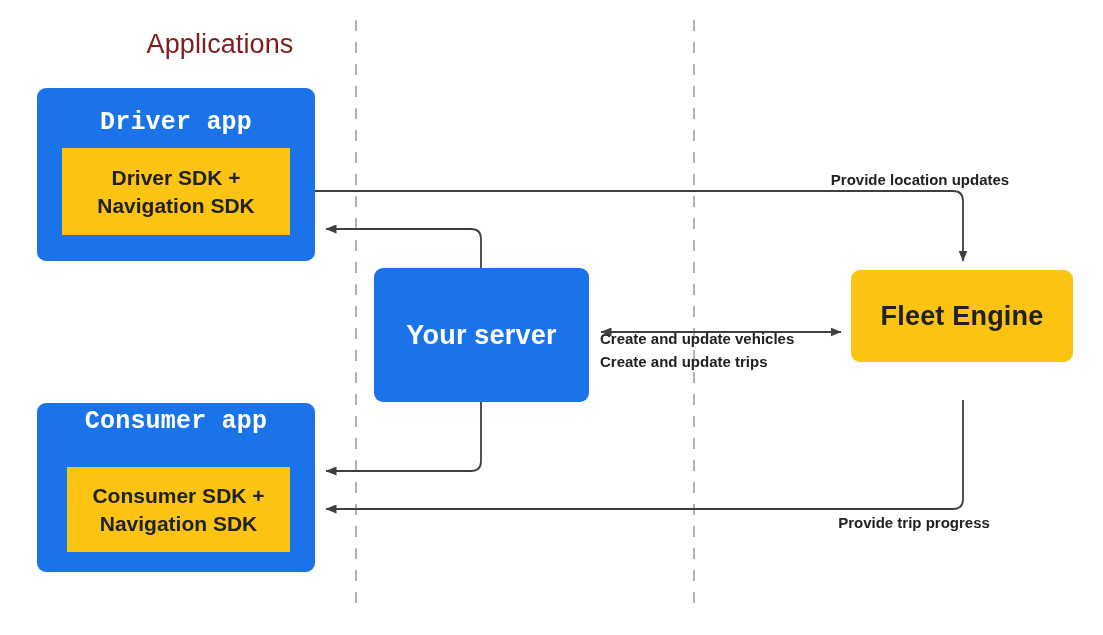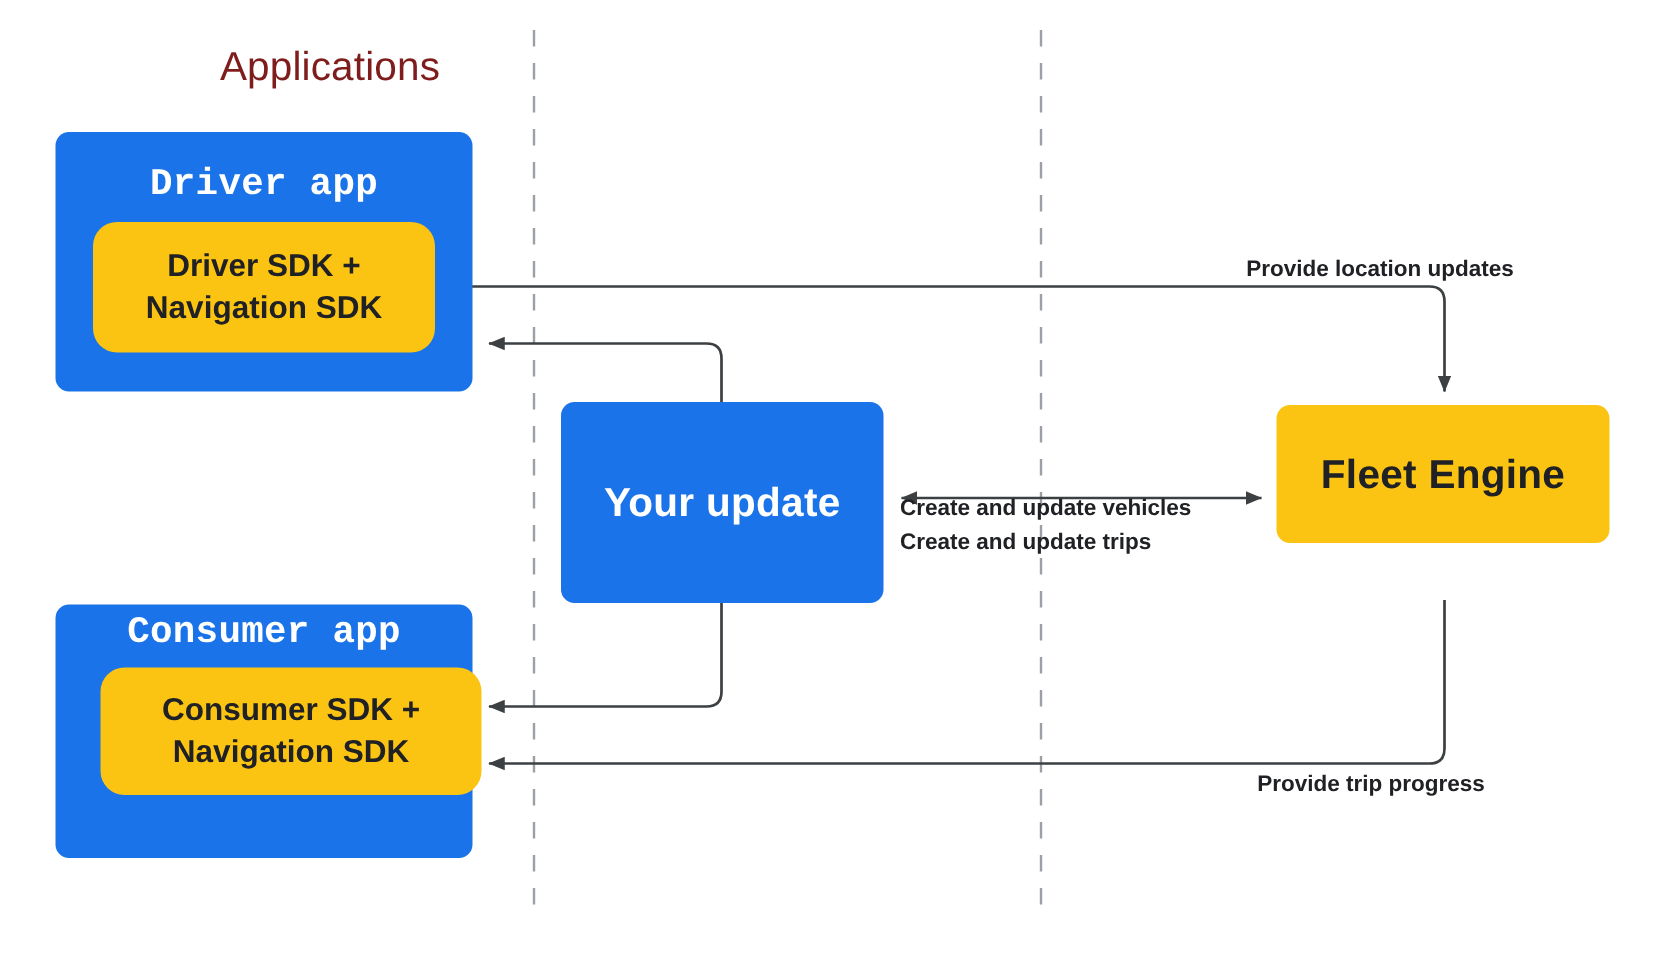--- a/index.html
+++ b/index.html
@@ -48,21 +48,21 @@
     text-align: center;
     color: #ffffff;
     font-size: 25px;
     font-weight: 700;
     letter-spacing: 0.2px;
     white-space: nowrap;
     font-family: Liberation Mono, monospace;
   }
   .sdk-box {
     position: absolute;
-    border-radius: 16px;
+    border-radius: 0;
     display: flex;
     flex-direction: column;
     align-items: center;
     justify-content: center;
     box-sizing: border-box;
   }
   .sdk-line {
     color: #202124;
     font-size: 21px;
     font-weight: 700;
@@ -131,27 +131,27 @@
     <div class="app-title" style="top:20px;">Driver app</div>
   </div>
   <div class="sdk-box" style="left:62px; top:148px; width:228px; height:87px; background:#fbc413;">
     <div class="sdk-line">Driver SDK +</div>
     <div class="sdk-line">Navigation SDK</div>
   </div>
 
   <div class="app-box" style="left:37px; top:403px; width:278px; height:169px; background:#1a73e8;">
     <div class="app-title" style="top:4px;">Consumer app</div>
   </div>
-  <div class="sdk-box" style="left:67px; top:445px; width:254px; height:85px; background:#fbc413;">
+  <div class="sdk-box" style="left:67px; top:467px; width:223px; height:85px; background:#fbc413;">
     <div class="sdk-line">Consumer SDK +</div>
     <div class="sdk-line">Navigation SDK</div>
   </div>
 
   <div class="plain-box" style="left:374px; top:268px; width:215px; height:134px; background:#1a73e8;">
-    <span class="plain-box-label" style="color:#ffffff;">Your update</span>
+    <span class="plain-box-label" style="color:#ffffff;">Your server</span>
   </div>
 
   <div class="plain-box" style="left:851px; top:270px; width:222px; height:92px; background:#fbc413;">
     <span class="plain-box-label" style="color:#202124;">Fleet Engine</span>
   </div>
 
   <div class="wire-label centered" style="left:920px; top:168px;">Provide location updates</div>
 
   <div class="wire-label" style="left:600px; top:327px;">
     <div>Create and update vehicles</div>

